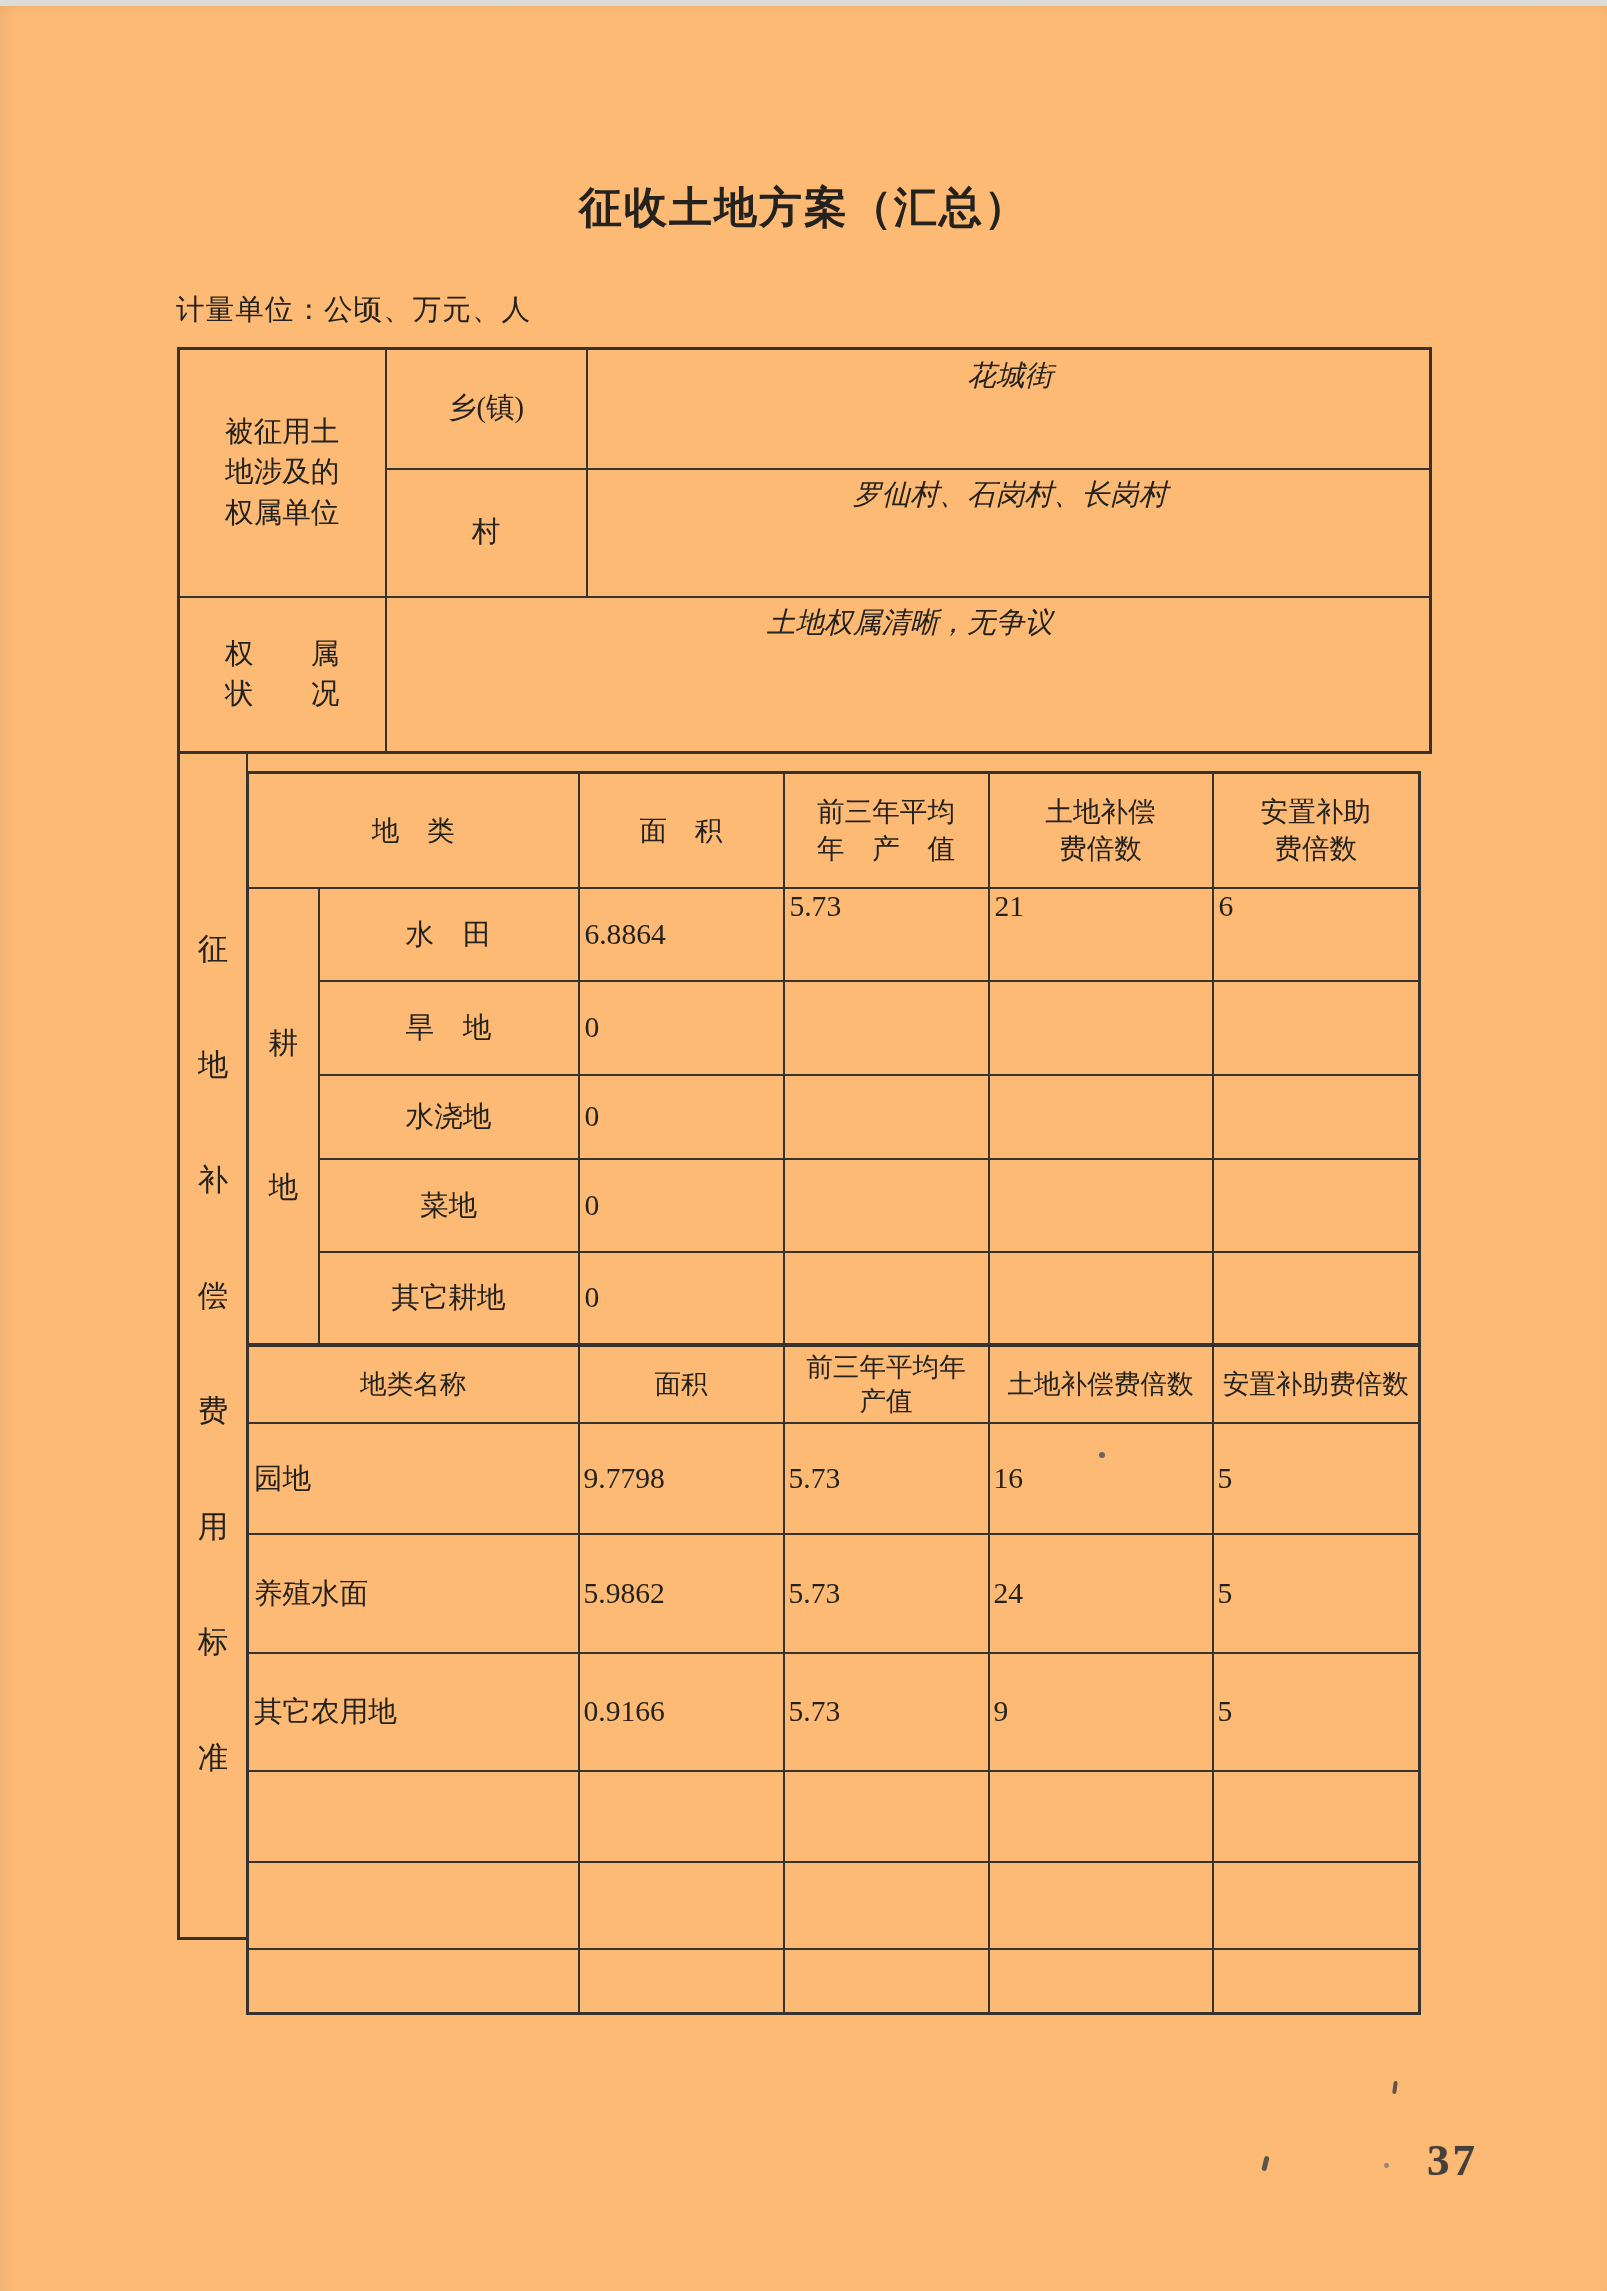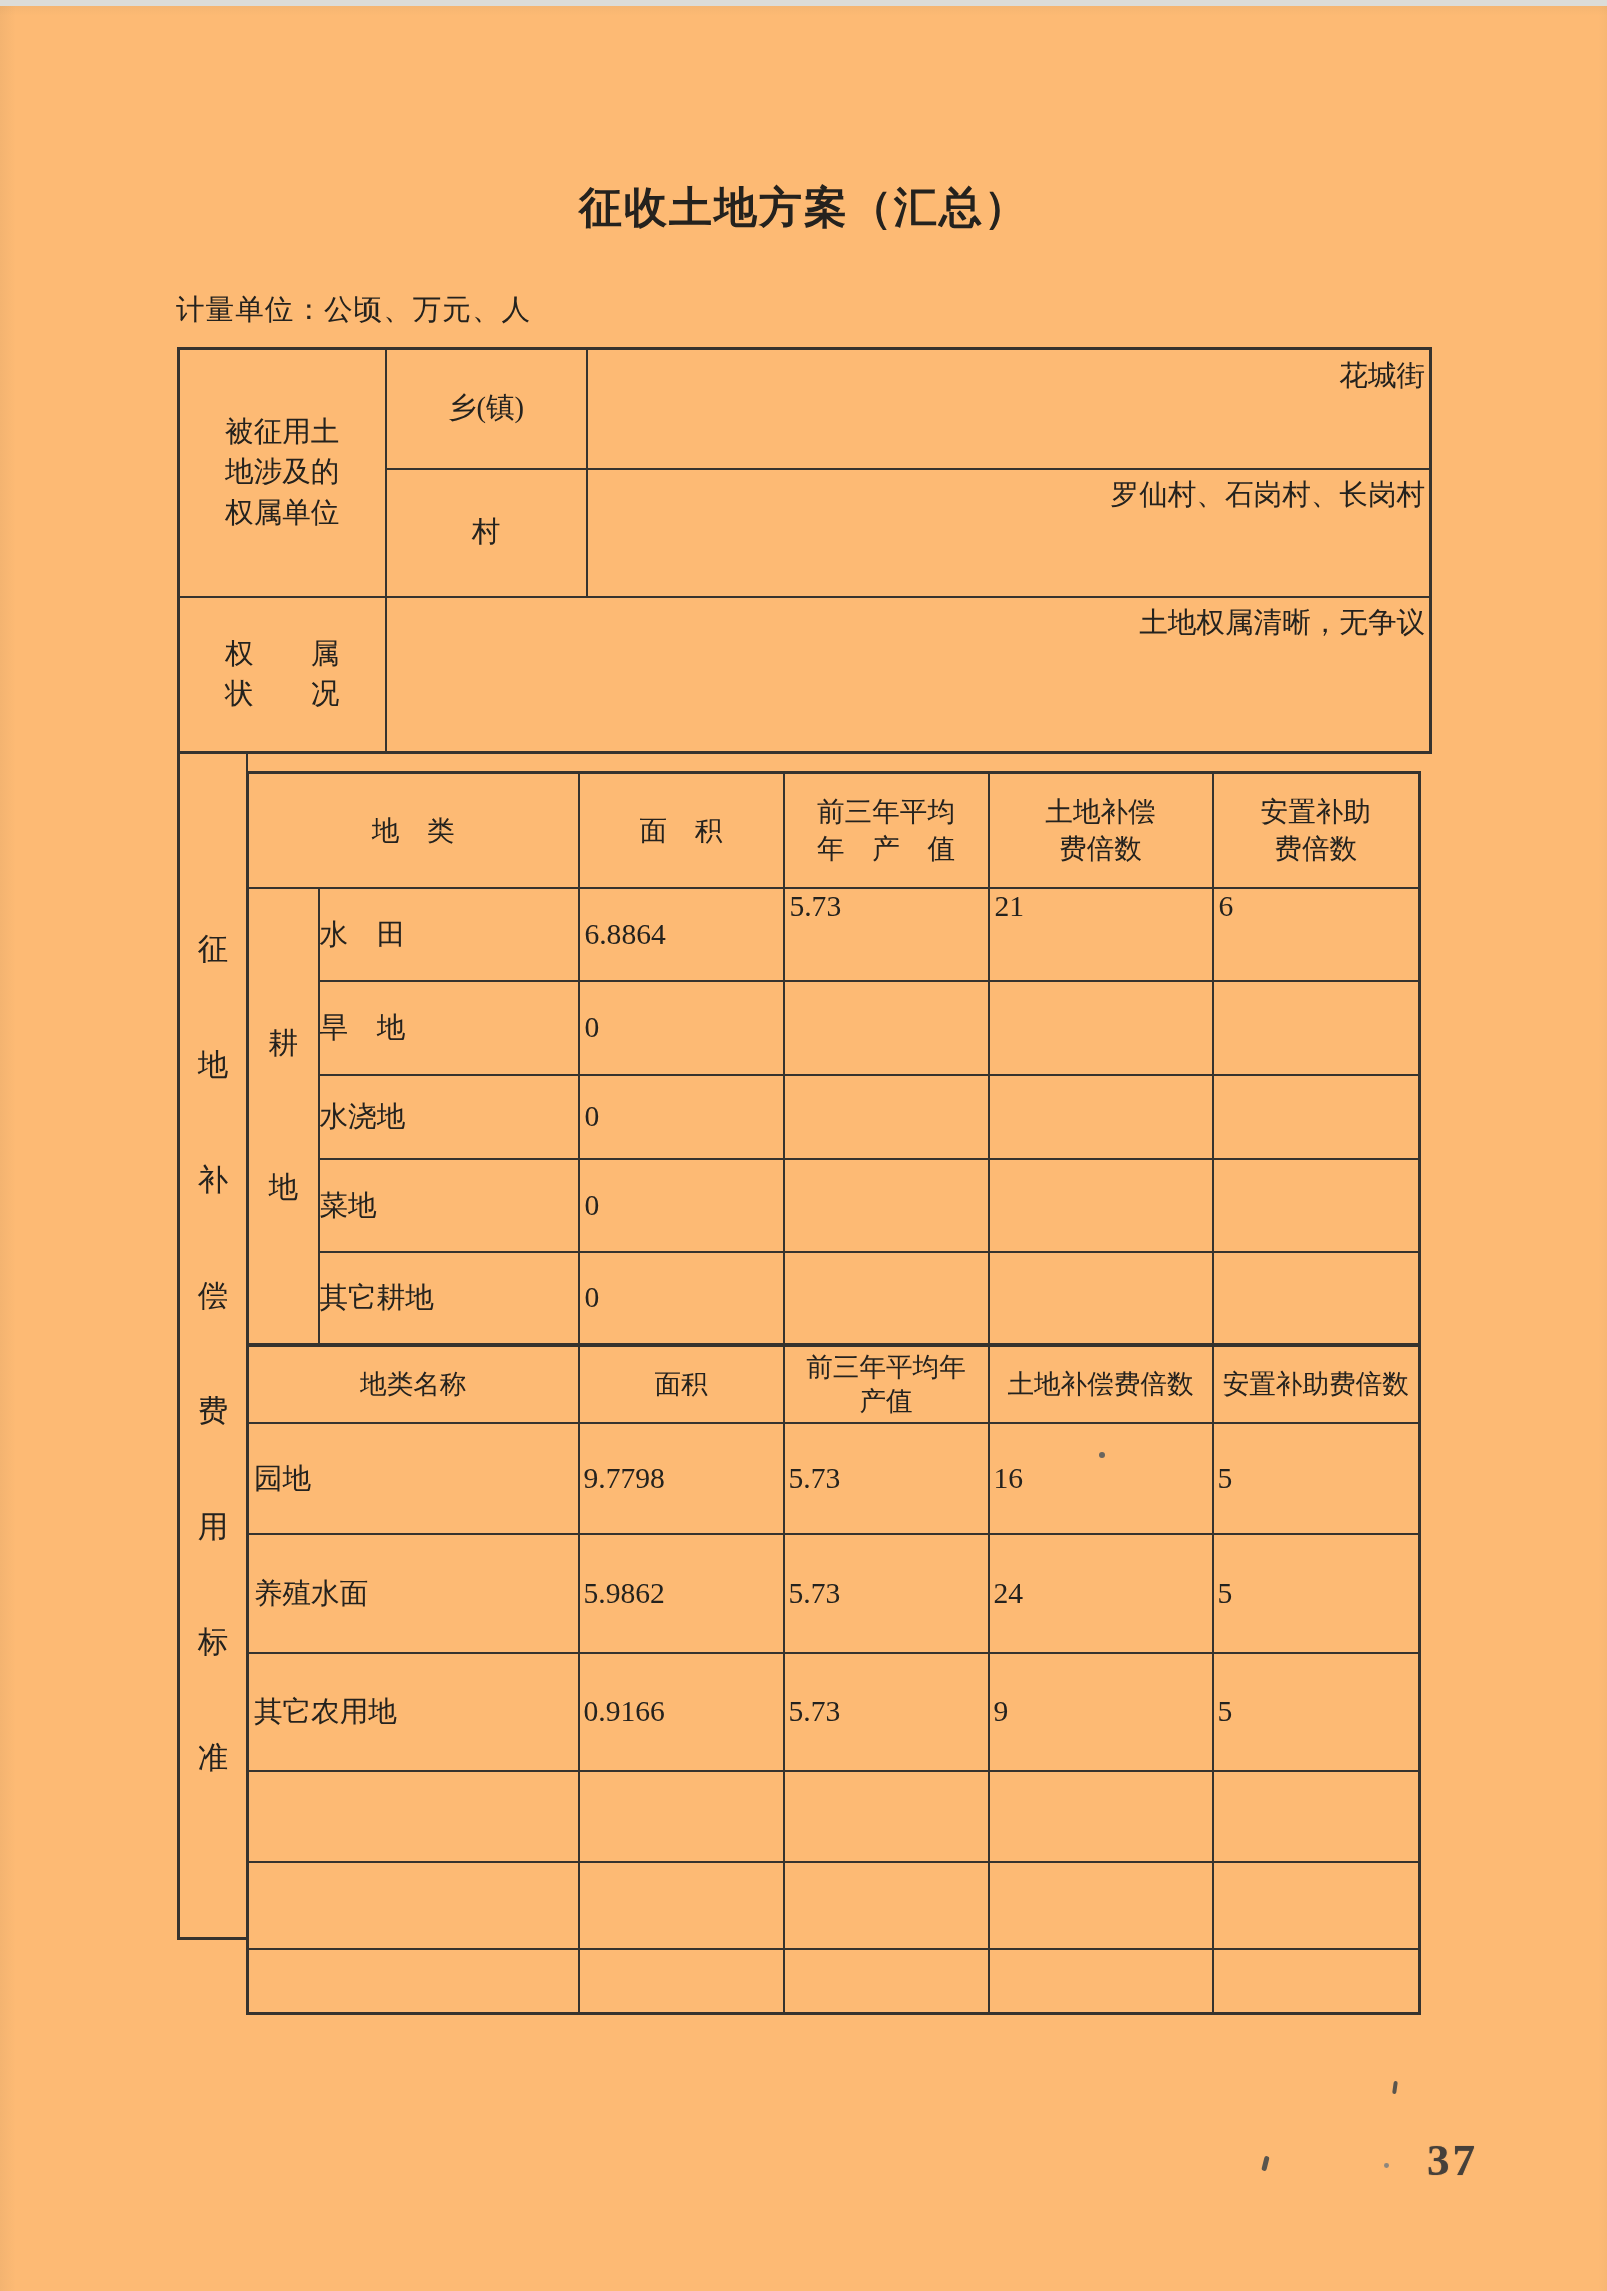--- a/index.html
+++ b/index.html
@@ -40,41 +40,41 @@
   table.t td {
     border:2px solid #36332e;
     padding:0; overflow:hidden;
   }
   table.t1, table.t2, table.t3 { border:3px solid #36332e; }
   .pre { white-space:pre-line; }
 
   
   table.t1 { left:177px; top:341px; width:1255px; }
   .t1 .lbl { text-align:center; vertical-align:middle; line-height:1.42; }
-  .t1 .val { text-align:right; vertical-align:top; padding:5.9px 3.9px 0 7.9px; }
+  .t1 .val { text-align:center; vertical-align:top; padding:5.9px 3.9px 0 7.9px;font-style:italic; }
 
   
   .strip {
     position:absolute; left:177px; top:748px;
     width:66px; height:1183px;
     border-left:3px solid #36332e;
     border-bottom:3px solid #36332e;
     border-right:2px solid #36332e;
   }
   .strip-chars {
     position:absolute; left:0; right:0; top:175px; bottom:158px;
     display:flex; flex-direction:column;
     justify-content:space-between; align-items:center;
     font-size:30.5px;
   }
 
   
   table.t2 { left:246px; top:765px; width:1175px; }
   .t2 .hd { text-align:center; vertical-align:middle; font-size:27.6px; line-height:1.35; }
-  .t2 .name { text-align:left; vertical-align:middle; }
+  .t2 .name { text-align:center; vertical-align:middle; }
   .t2 .num  { text-align:left; vertical-align:middle; padding-left:4.9px; font-size:29.6px; }
   .t2 .tnum { text-align:left; vertical-align:top; padding:1px 0 0 4.9px; font-size:29.6px; }
   .t2 .group { vertical-align:middle; }
   .t2 .group .gwrap {
     display:flex; flex-direction:column; align-items:center;
     justify-content:center; gap:103px; font-size:29.6px;
   }
 
   
   table.t3 { left:246px; top:1338px; width:1175px; }

